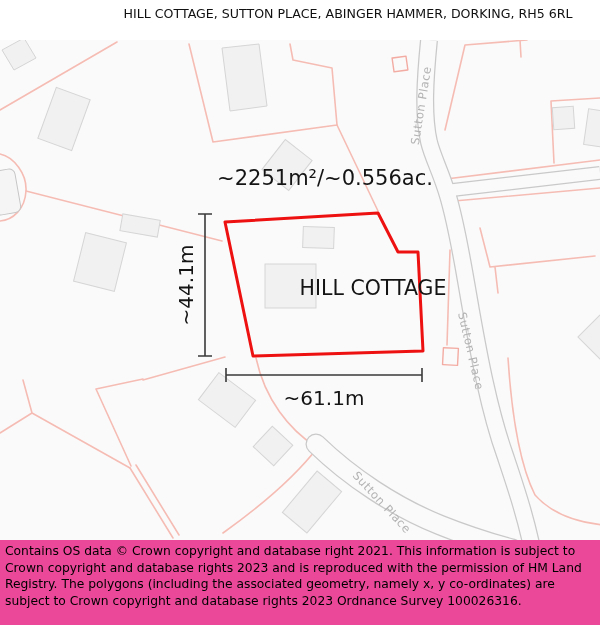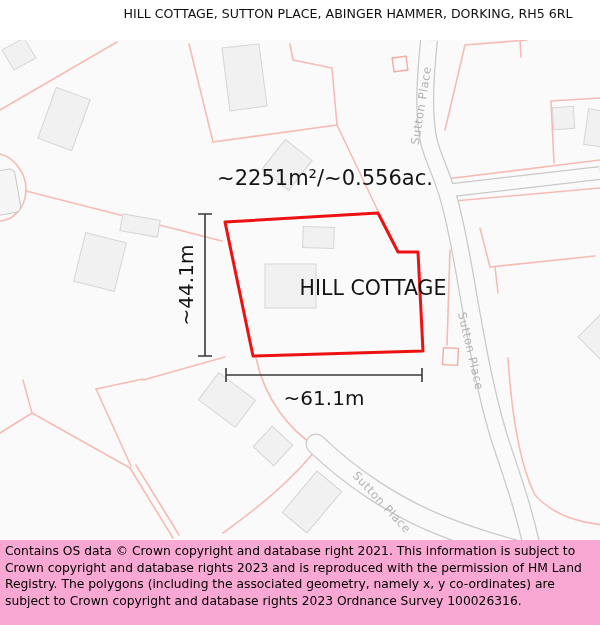--- a/index.html
+++ b/index.html
@@ -14,21 +14,21 @@
   svg text{font-family:"DejaVu Sans","Liberation Sans",sans-serif;}
   .pink{fill:none;stroke:#f5bcb4;stroke-width:1.6;stroke-linejoin:round;stroke-linecap:round;}
   .pink2{fill:none;stroke:#f3aca3;stroke-width:1.4;stroke-linejoin:round;}
   .road-under{fill:none;stroke:#c9c9c9;stroke-linejoin:round;}
   .road-over{fill:none;stroke:#fbfafa;stroke-linejoin:round;}
   .bld{fill:#f1f1f1;stroke:#d5d5d5;stroke-width:1;}
   .roadlabel{fill:#b3b3b3;font-size:11.5px;letter-spacing:0.6px;}
   .dim{stroke:#3a3a3a;stroke-width:1.6;fill:none;}
   .maplabel{fill:#141414;}
   
-  #footer{position:absolute;top:540px;left:0;width:600px;height:85px;background:#f9a8d4;z-index:3;}
+  #footer{position:absolute;top:540px;left:0;width:600px;height:85px;background:#ec4899;z-index:3;}
   #footer-text{font-size:12.3px;line-height:16.6px;color:#000;padding:3px 6px 0 5px;text-align:left;}
 </style>
 </head>
 <body>
 
 <div id="page">
 
   <div id="header">
     <div id="title">HILL COTTAGE, SUTTON PLACE, ABINGER HAMMER, DORKING, RH5 6RL</div>
   </div>

